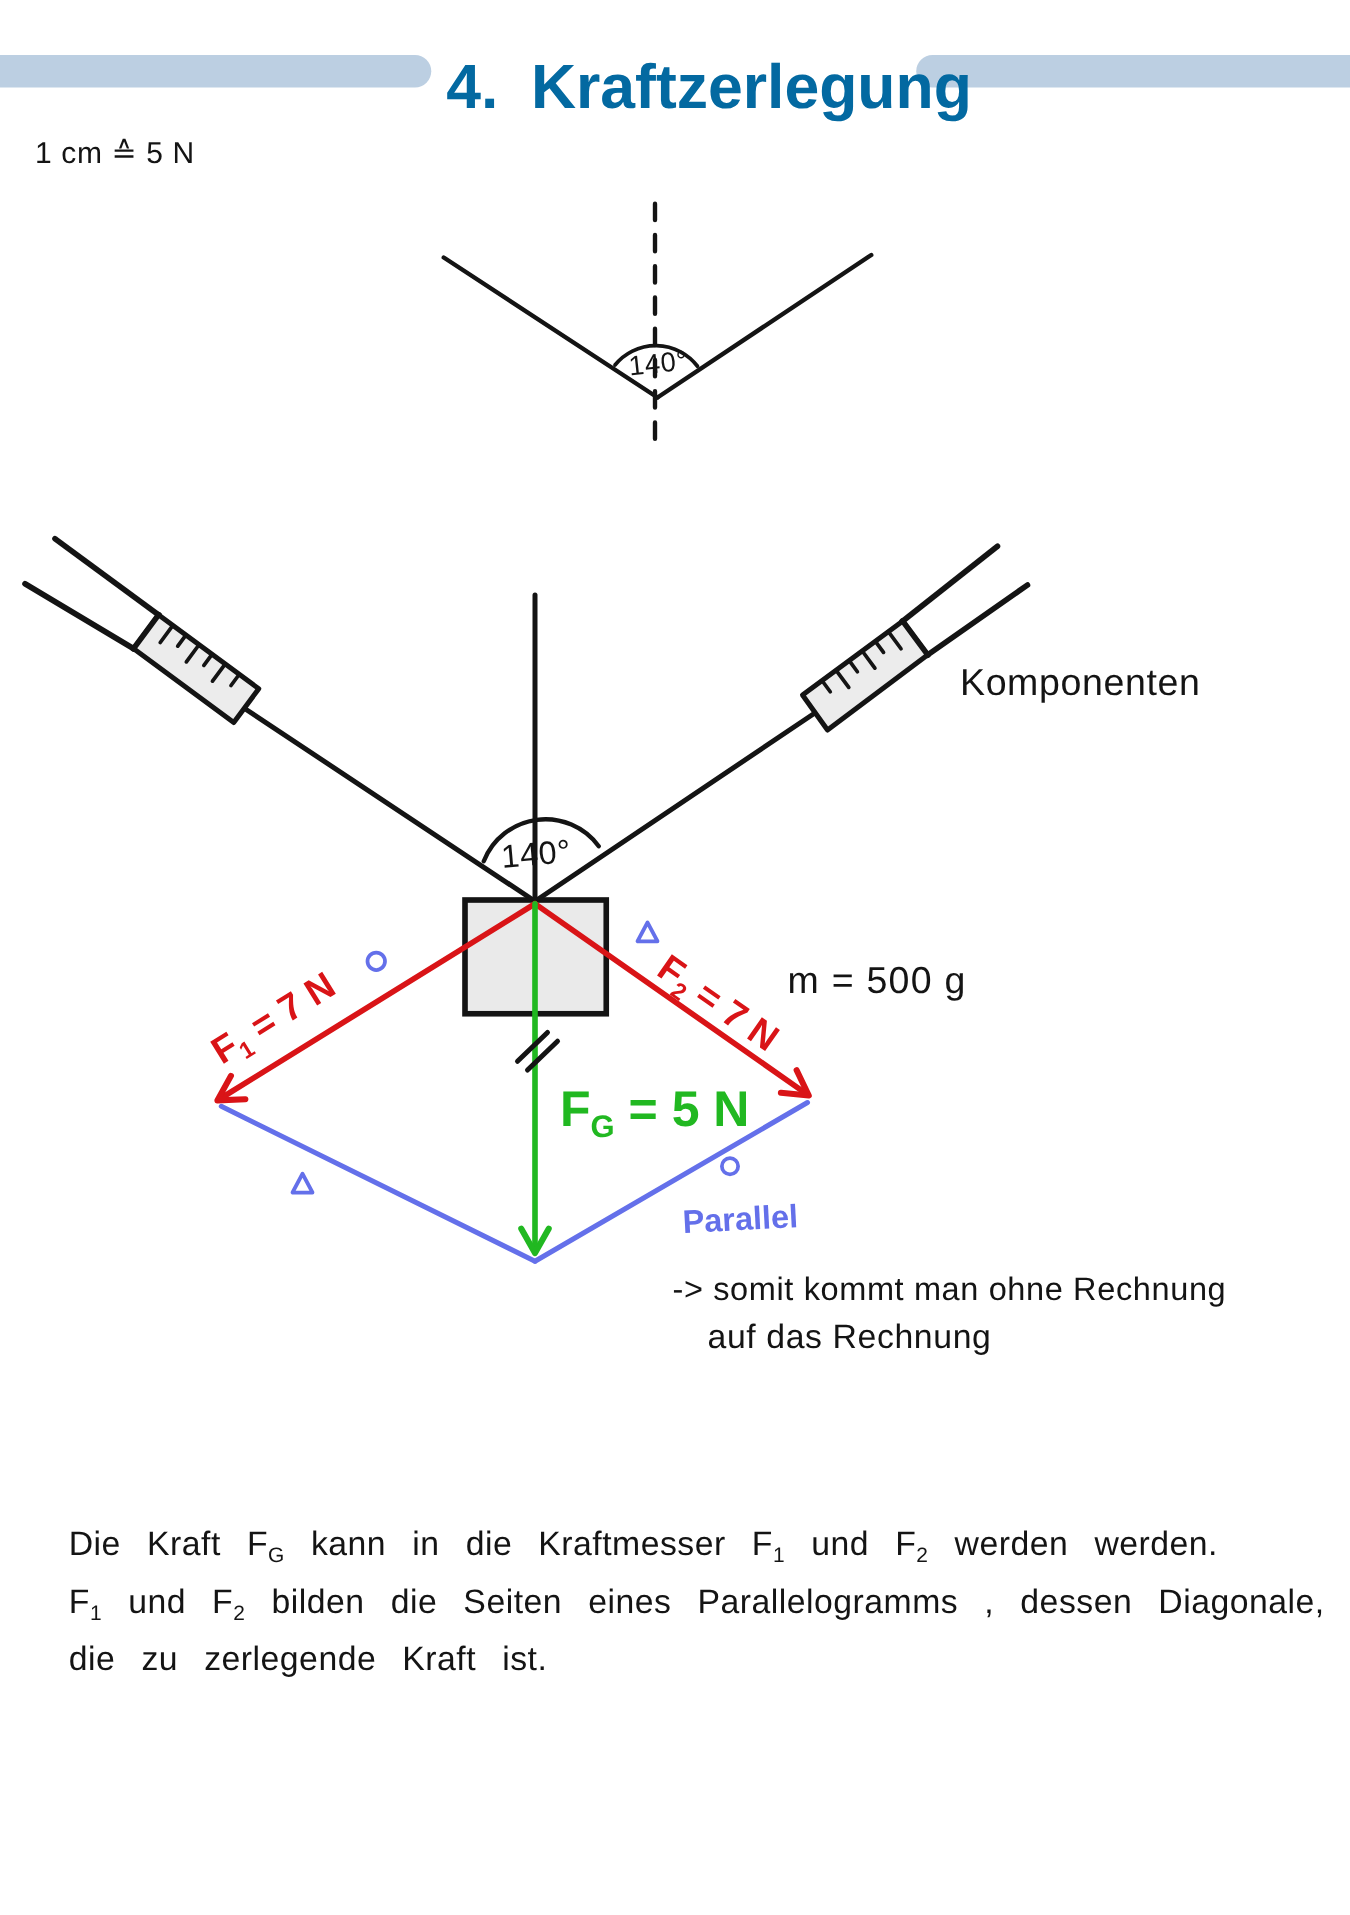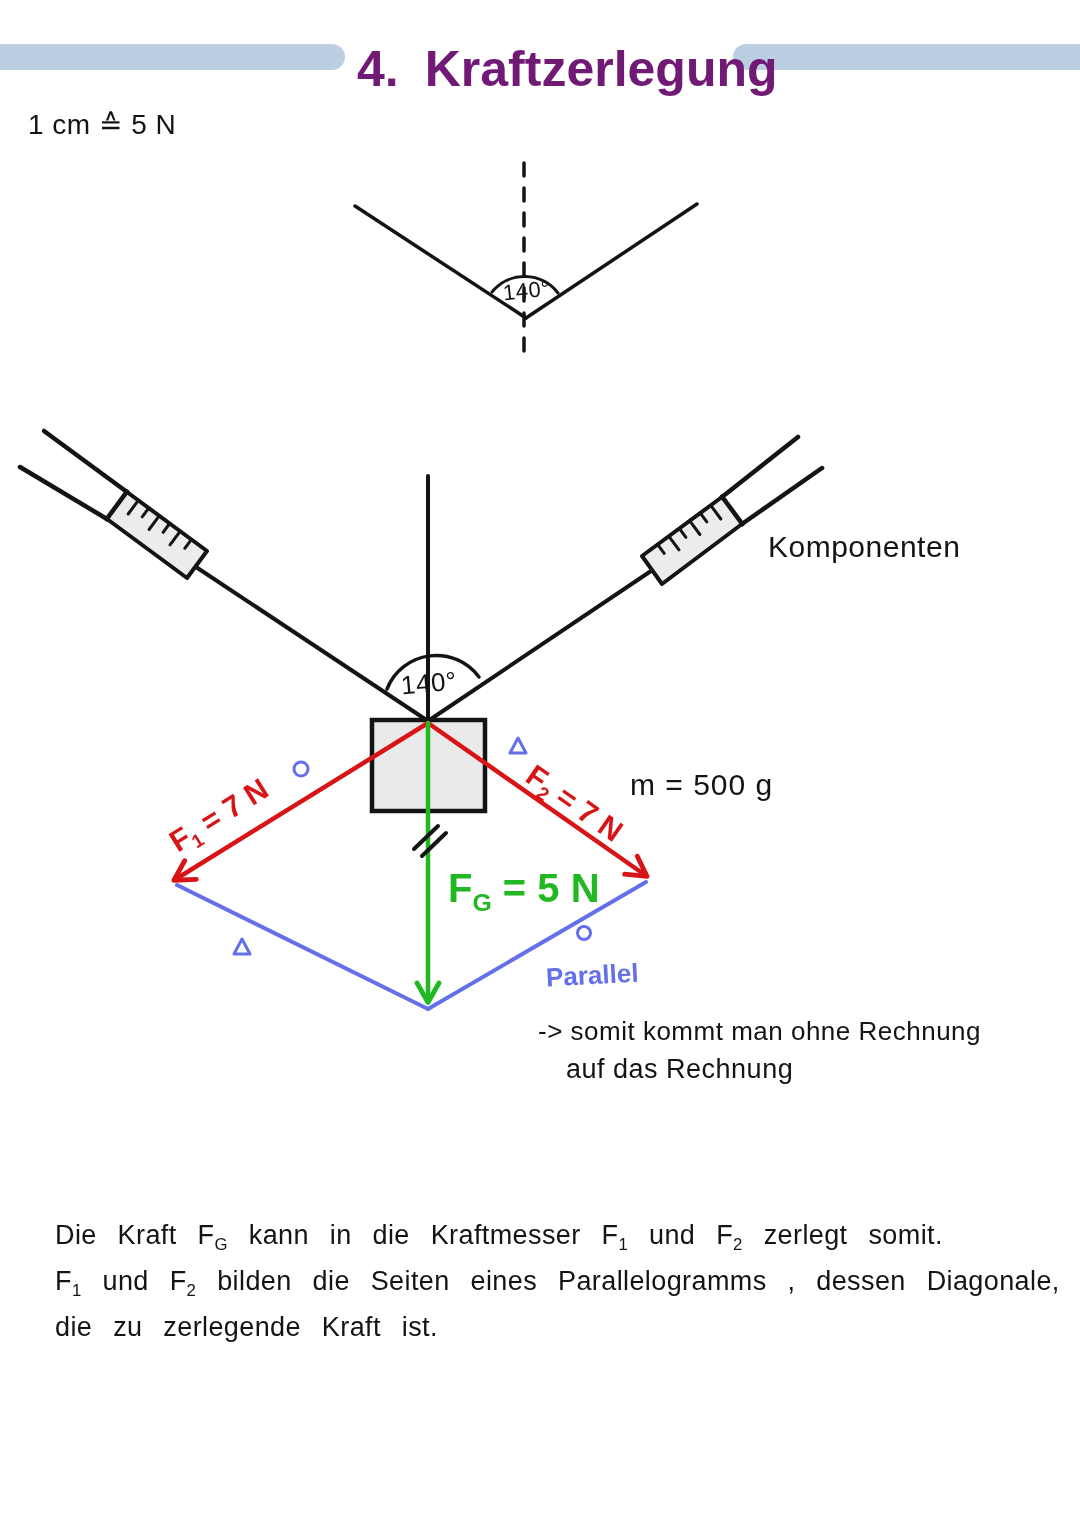--- a/index.html
+++ b/index.html
@@ -3,23 +3,23 @@
 <meta charset="utf-8">
 <style>
   html,body{margin:0;padding:0;}
   body{
     width:1080px;height:1532px;background:#ffffff;position:relative;
     font-family:"Liberation Sans", sans-serif;color:#141414;overflow:hidden;
   }
   .hl-bar{position:absolute;background:#bccfe2;height:26px;top:44px;}
   .hl-bar.left{left:0;width:345px;border-radius:0 13px 13px 0;}
   .hl-bar.right{left:733px;width:347px;border-radius:14px 0 0 14px;}
-  .title{position:absolute;top:40px;font-weight:700;font-size:50px;letter-spacing:0px;color:#701a75;white-space:nowrap;}
+  .title{position:absolute;top:40px;font-weight:700;font-size:50px;letter-spacing:0px;color:#0369a1;white-space:nowrap;}
   .title .num{margin-right:26px;}
-  .scale-note{position:absolute;left:28px;top:108px;font-size:28px;letter-spacing:2px;white-space:nowrap;}
+  .scale-note{position:absolute;left:28px;top:108px;font-size:24px;letter-spacing:2px;white-space:nowrap;}
   .hand{letter-spacing:0.5px;}
   .label{position:absolute;white-space:nowrap;}
   .kraftmesser{left:768px;top:530px;font-size:30px;}
   .mass{left:630px;top:768px;font-size:30px;letter-spacing:1px;}
   .f1{left:150px;top:798px;width:140px;text-align:center;font-size:30px;font-weight:700;color:#d91417;transform:rotate(-32deg);}
   .f2{left:498px;top:786px;width:150px;text-align:center;font-size:30px;font-weight:700;color:#d91417;transform:rotate(35deg);}
   .fg{left:448px;top:866px;font-size:40px;font-weight:700;color:#21b821;}
   .parallel{left:546px;top:960px;font-size:26px;font-weight:700;color:#6470ea;transform:rotate(-3deg);}
   .concl1{left:538px;top:1016px;font-size:26px;}
   .concl2{left:566px;top:1054px;font-size:27px;}
@@ -130,15 +130,15 @@
 
 <div class="label f1"><span>F</span><span class="sub">1</span><span> = 7 N</span></div>
 <div class="label f2"><span>F</span><span class="sub">2</span><span> = 7 N</span></div>
 <div class="label fg"><span>F</span><span class="sub">G</span><span> = 5 N</span></div>
 
 <div class="label parallel">Parallel</div>
 
 <div class="label concl1 hand">-&gt; somit kommt man ohne Rechnung</div>
 <div class="label concl2 hand">auf das Rechnung</div>
 
-<div class="para-line para-1"><span>Die Kraft F</span><span class="sub">G</span><span> kann in die Kraftmesser F</span><span class="sub">1</span><span> und F</span><span class="sub">2</span><span> zerlegt somit.</span></div>
+<div class="para-line para-1"><span>Die Kraft F</span><span class="sub">G</span><span> kann in die Kraftmesser F</span><span class="sub">1</span><span> und F</span><span class="sub">2</span><span> werden werden.</span></div>
 <div class="para-line para-2"><span>F</span><span class="sub">1</span><span> und F</span><span class="sub">2</span><span> bilden die Seiten eines Parallelogramms , dessen Diagonale,</span></div>
 <div class="para-line para-3"><span>die zu zerlegende Kraft ist.</span></div>
 
 </body></html>

